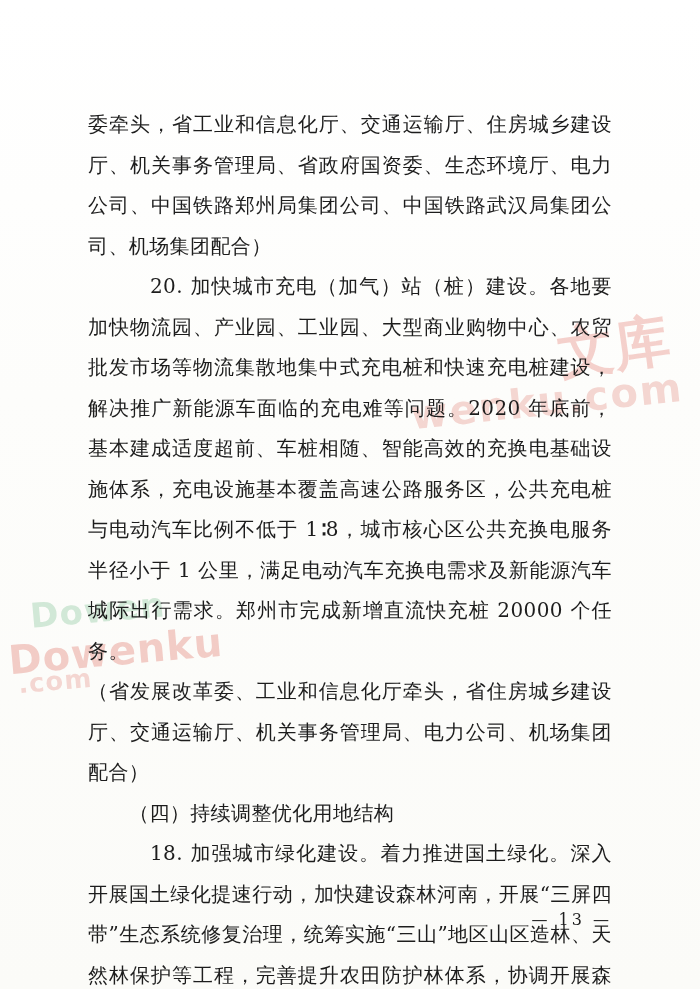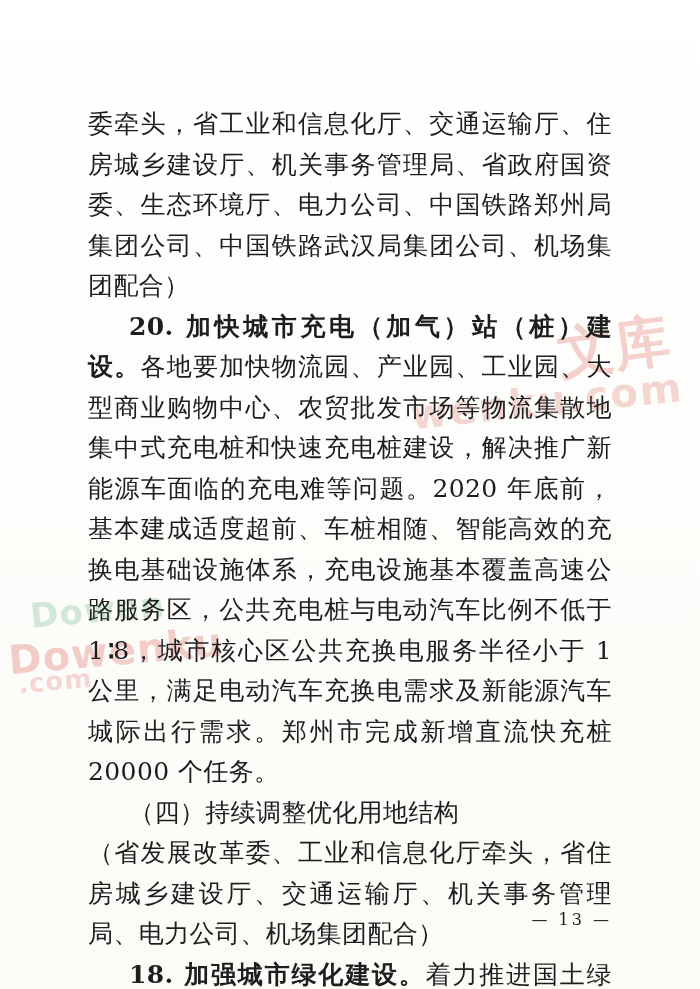--- a/index.html
+++ b/index.html
@@ -28,35 +28,36 @@
     background: linear-gradient(180deg, #ffffff 0%, #fdfdfb 40%, #fbfbf8 100%);
     pointer-events: none;
   }
   #content {
     position: absolute;
     left: 88px;
     top: 104px;
     width: 524px;
   }
   .para {
-    font-size: 25px;
+    font-size: 20px;
     line-height: 40.5px;
     color: #1d1d1d;
     text-align: justify;
     text-justify: inter-ideograph;
     letter-spacing: 0.4px;
     margin: 0;
     position: relative;
     z-index: 3;
   }
   .indent {
     text-indent: 41px;
   }
   .bold {
-    font-weight: bold;
+    font-weight: normal;
+    margin-left: 21px;
   }
   
   .wm {
     position: absolute;
     z-index: 1;
     pointer-events: none;
     user-select: none;
     font-family: "DejaVu Sans", "Liberation Sans", sans-serif;
     font-weight: bold;
   }
@@ -135,26 +136,26 @@
   <div id="content">
 
     <p class="para">
       <span>委牵头，省工业和信息化厅、交通运输厅、住房城乡建设厅、机关事务管理局、省政府国资委、生态环境厅、电力公司、中国铁路郑州局集团公司、中国铁路武汉局集团公司、机场集团配合）</span>
     </p>
 
     <p class="para indent">
       <span class="bold">20. 加快城市充电（加气）站（桩）建设。</span><span>各地要加快物流园、产业园、工业园、大型商业购物中心、农贸批发市场等物流集散地集中式充电桩和快速充电桩建设，解决推广新能源车面临的充电难等问题。2020 年底前，基本建成适度超前、车桩相随、智能高效的充换电基础设施体系，充电设施基本覆盖高速公路服务区，公共充电桩与电动汽车比例不低于 1∶8，城市核心区公共充换电服务半径小于 1 公里，满足电动汽车充换电需求及新能源汽车城际出行需求。郑州市完成新增直流快充桩 20000 个任务。</span>
     </p>
 
+    <p class="para">
+      <span>（省发展改革委、工业和信息化厅牵头，省住房城乡建设厅、交通运输厅、机关事务管理局、电力公司、机场集团配合）</span>
+    </p>
+
     <p class="para indent">
       <span>（四）持续调整优化用地结构</span>
-    </p>
-
-    <p class="para">
-      <span>（省发展改革委、工业和信息化厅牵头，省住房城乡建设厅、交通运输厅、机关事务管理局、电力公司、机场集团配合）</span>
     </p>
 
 
     <p class="para indent">
       <span class="bold">18. 加强城市绿化建设。</span><span>着力推进国土绿化。深入开展国土绿化提速行动，加快建设森林河南，开展“三屏四带”生态系统修复治理，统筹实施“三山”地区山区造林、天然林保护等工程，完善提升农田防护林体系，协调开展森林城市和森林乡村建设，新增一批省级森林城市。2020 年完成造林 289 万亩、森林抚育 450</span>
     </p>
 
   </div>
 
   <div class="pagenum">— 13 —</div>

